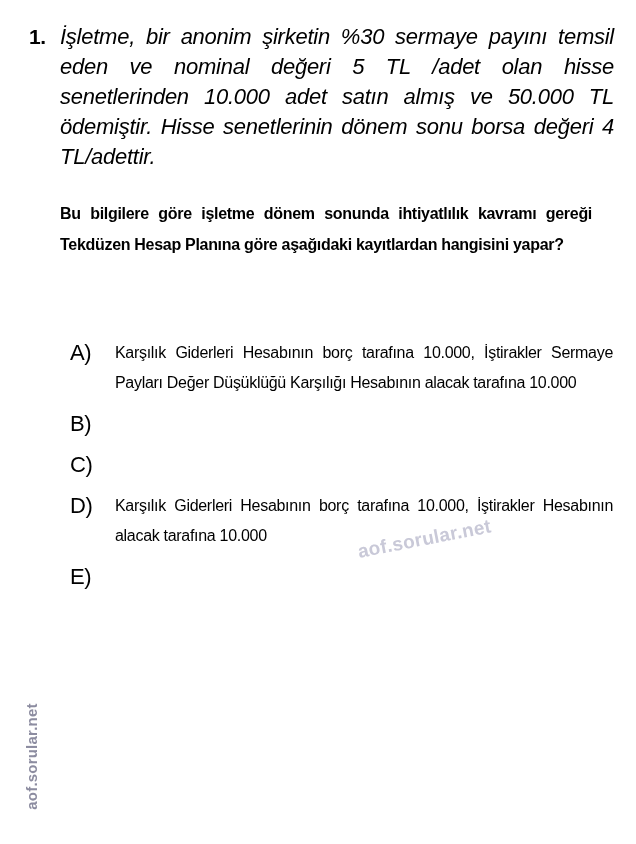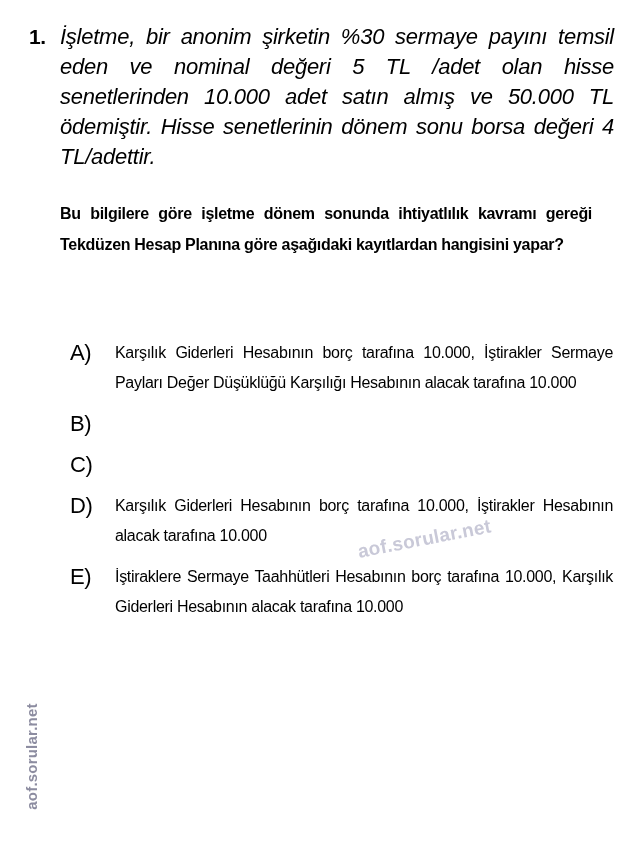--- a/index.html
+++ b/index.html
@@ -167,21 +167,20 @@
       <div class="option-letter">C)</div>
     </div>
 
     <div class="option">
       <div class="option-letter">D)</div>
       <div class="option-text">Karşılık Giderleri Hesabının borç tarafına 10.000, İştirakler Hesabının alacak tarafına 10.000</div>
     </div>
 
     <div class="option">
       <div class="option-letter">E)</div>
-      <div class="option-text">İştiraklere Sermaye Taahhütleri Hesabının borç tarafına 10.000, Karşılık Giderleri Hesabının alacak  tarafına 10.000</div>
     </div>
 
   </div>
 
   <div class="wm-side" style="color: rgb(140, 140, 160);">aof.sorular.net</div>
 
   <div class="wm-diagonal" style="color: rgb(201, 201, 216);">aof.sorular.net</div>
 
 </div>
 

